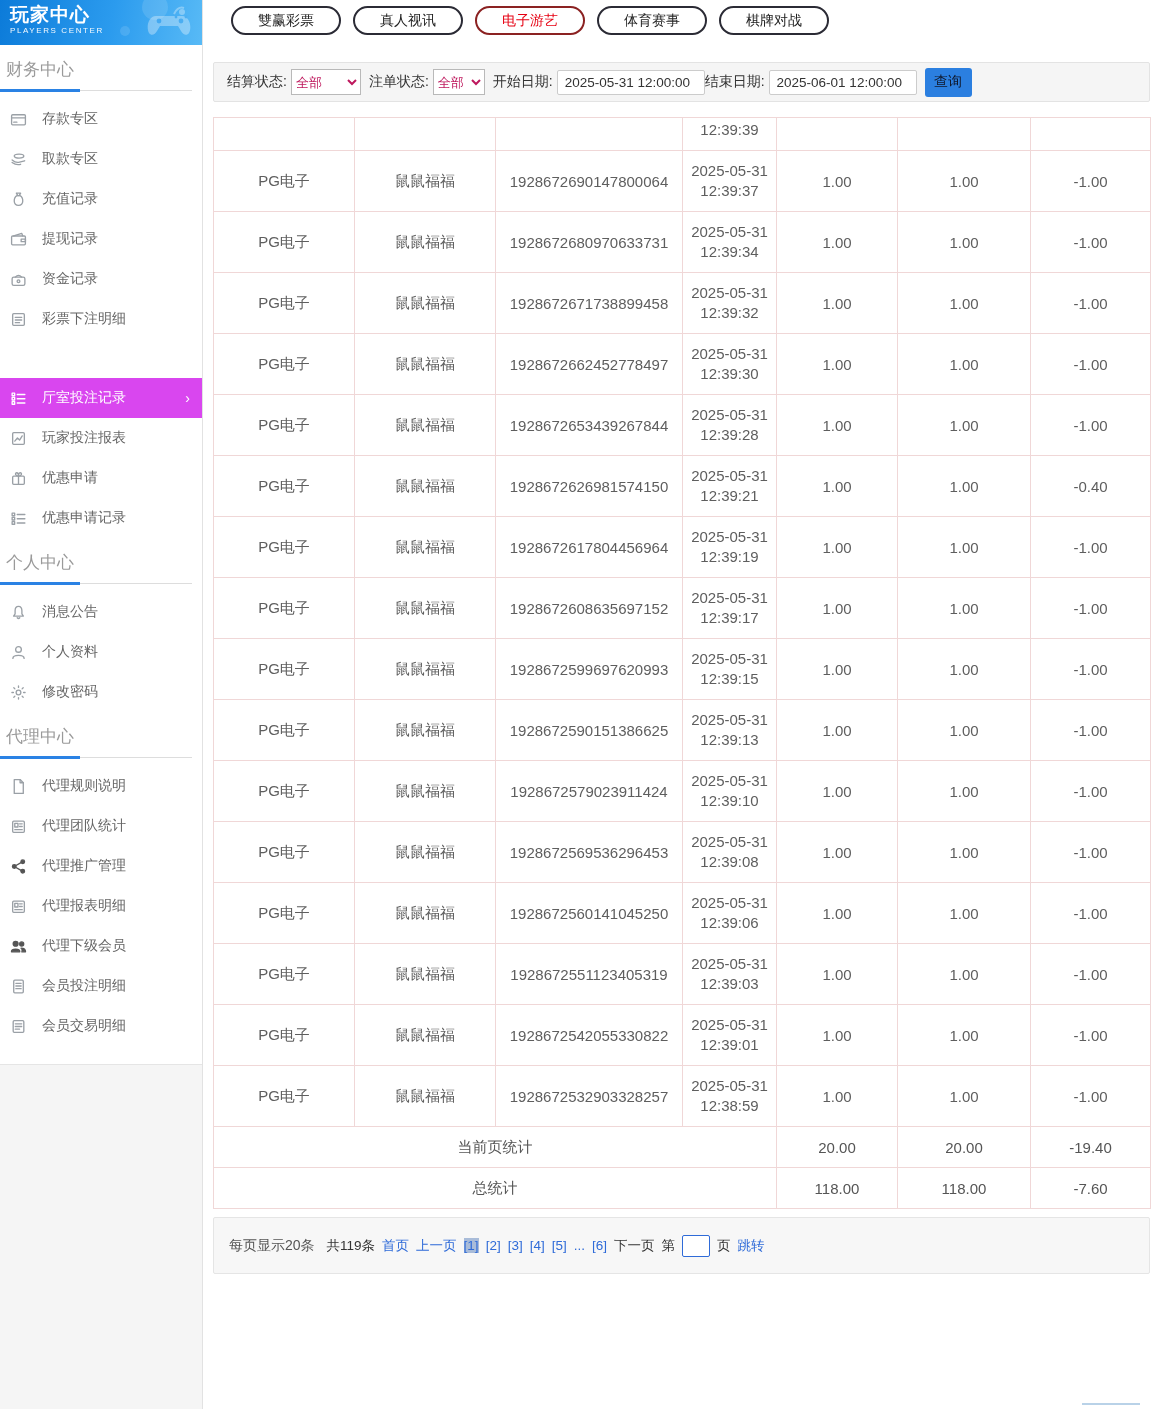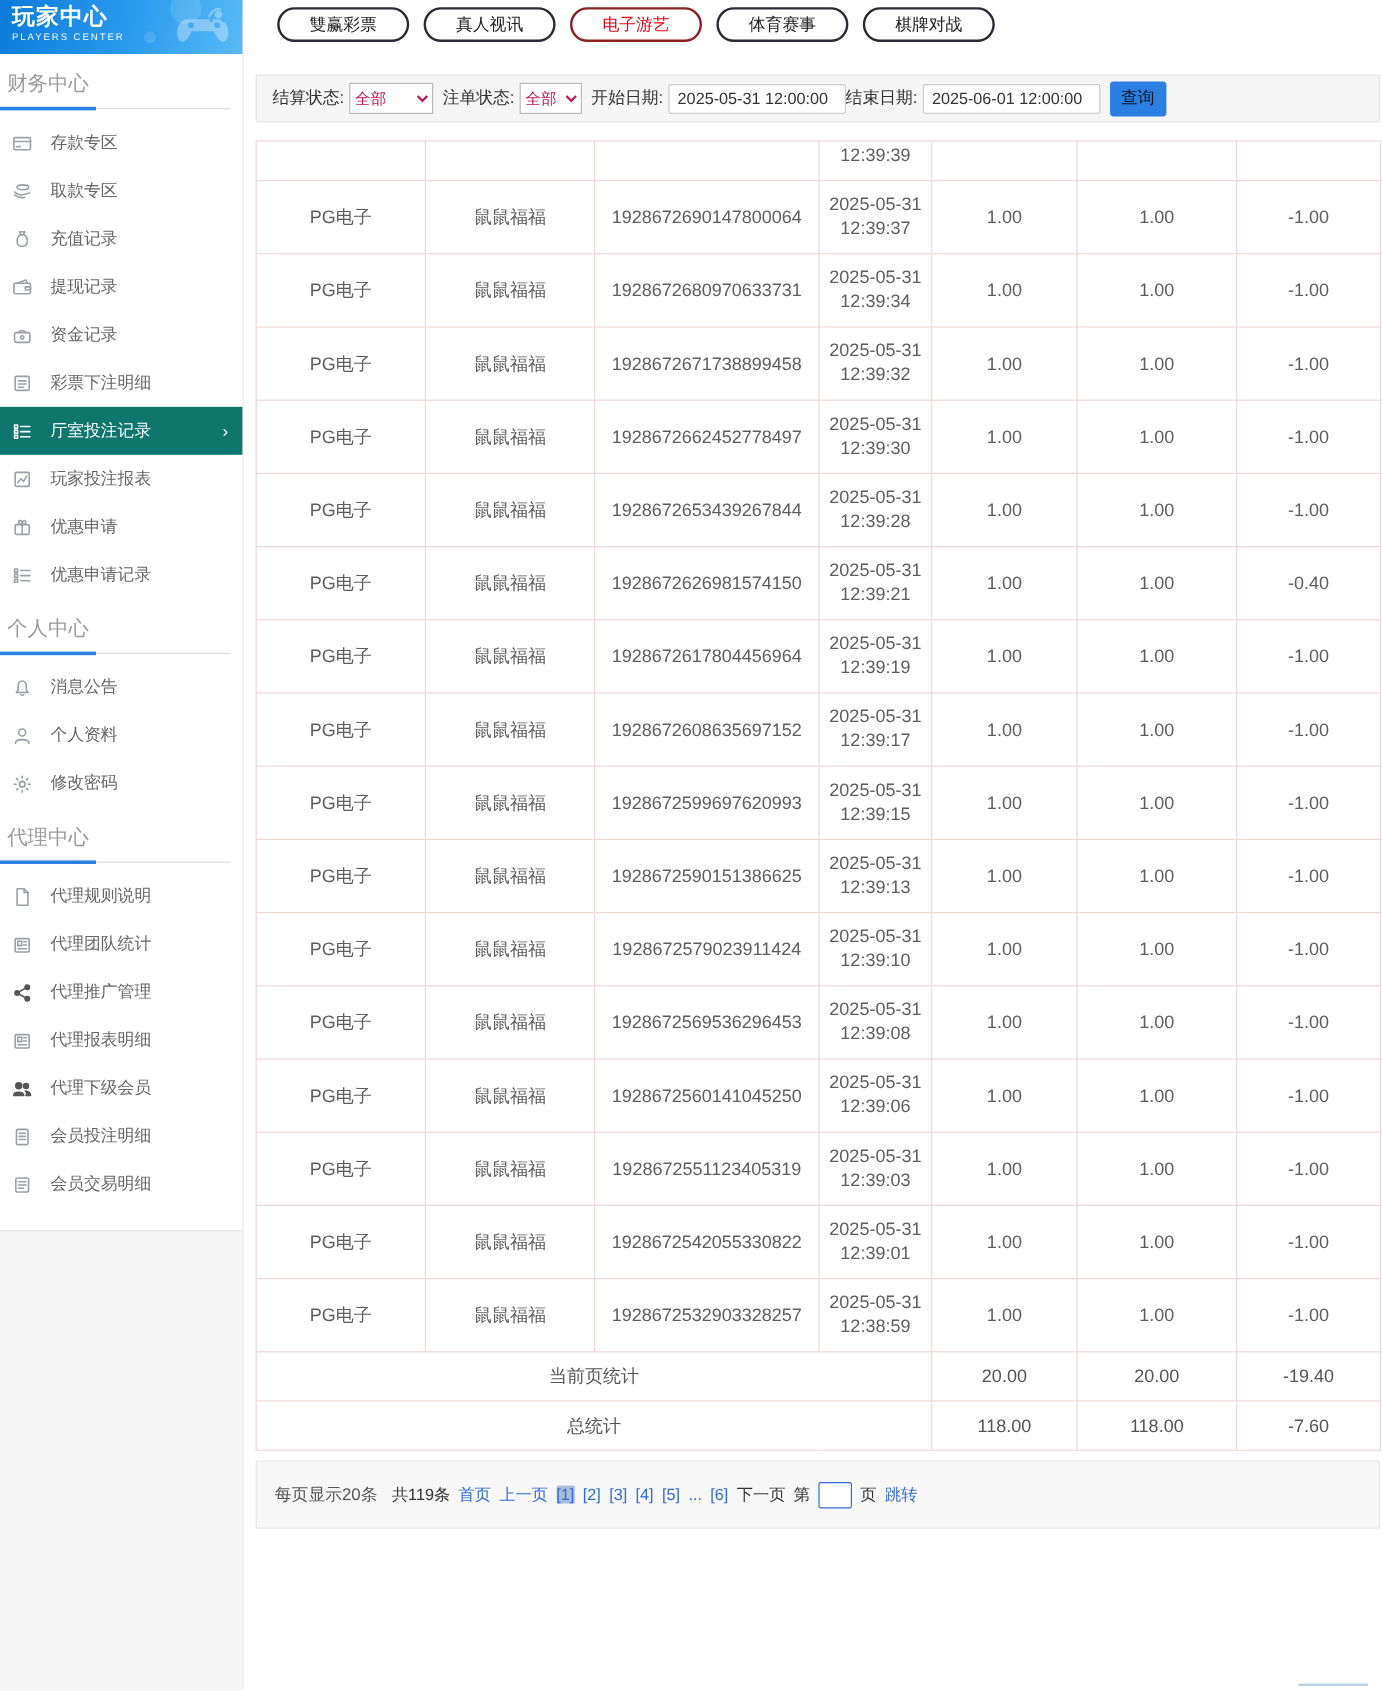--- a/index.html
+++ b/index.html
@@ -19,21 +19,21 @@
   .logo-art { position:absolute; right:6px; top:2px; opacity:.33; }
   .logo-bubble { position:absolute; border-radius:50%; background:#ffffff; opacity:.12; }
   .nav { background:#fff; border-bottom:1px solid #e5e5e5; padding-bottom:18px; }
   .section-title { color:#9a9a9a; font-size:17px; padding:13px 0 7px 6px; }
   .section-rule { position:relative; height:3px; border-bottom:1px solid #ddd; margin-right:10px; margin-bottom:8px; }
   .section-rule b { position:absolute; left:0; top:1px; width:80px; height:3px; background:#2a82e4; }
   .nav-item { height:40px; display:flex; align-items:center; padding-left:10px; color:#666; font-size:14px; cursor:pointer; }
   .nav-item .icon { width:17px; height:17px; color:#9aa0a6; margin-right:15px; flex:none; display:inline-flex; }
   .nav-item .icon svg { width:17px; height:17px; }
   .nav-item.dark-ic .icon { color:#555; }
-  .nav-item.active { background:#0f766e; color:#fff; }
+  .nav-item.active { background:#d946ef; color:#fff;margin-top:39px; }
   .nav-item.active .icon { color:#fff; }
   .nav-item .chev { display:none; margin-left:auto; margin-right:12px; font-size:14px; color:#fff; }
   .nav-item.active .chev { display:block; }
   .sidebar-fill { flex:1; background:#f5f5f5; }
 
   
   .main { flex:1; padding-left:10px; background:#fff; }
   .topnav { display:flex; gap:12px; padding:6px 0 0 18px; height:40px; align-items:flex-start; }
   .pill { height:29px; padding:0 25px; border:2px solid #2b2b35; border-radius:15px; background:#fff; font-size:14px; color:#222; font-family:inherit; cursor:pointer; line-height:25px; }
   .pill.active { color:#e60012; border-color:#8b2222; }

